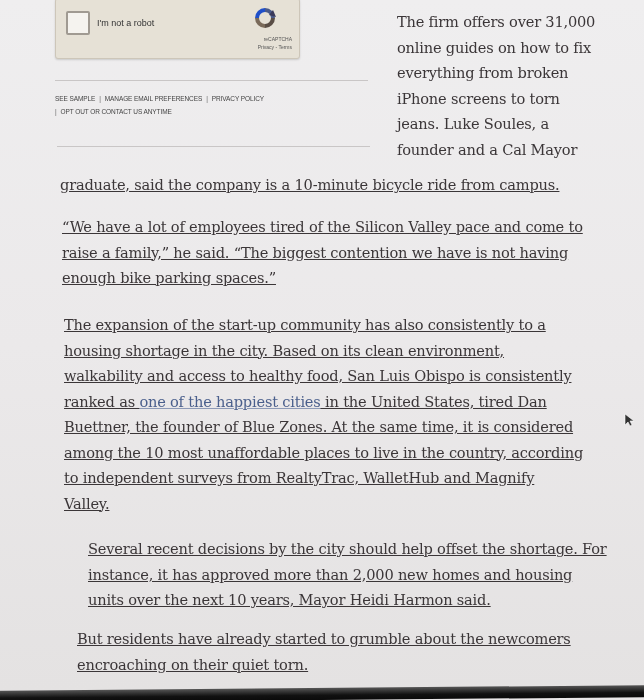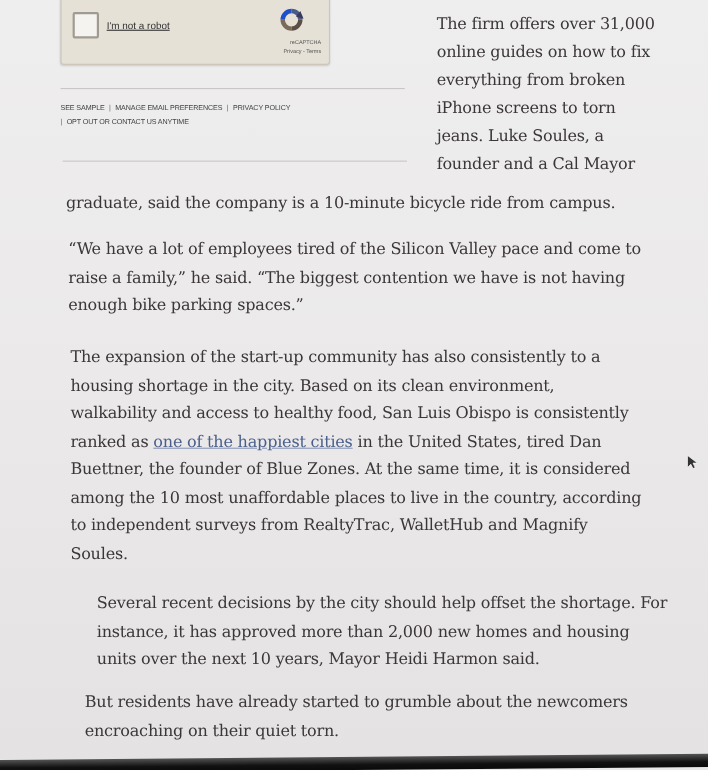--- a/index.html
+++ b/index.html
@@ -25,39 +25,39 @@
       position: absolute; left: 0; top: -2px; width: 243px; height: 59px;
       background: #e6e1d6; border: 1px solid #cdc6b9; border-radius: 3px;
       box-shadow: 0 1px 2px rgba(0,0,0,0.15);
     }
     .recaptcha .checkbox {
       position: absolute; left: 10px; top: 12px; width: 20px; height: 20px;
       background: #f5f3ef; border: 2px solid #a09a92; border-radius: 2px;
     }
     .recaptcha .label {
       position: absolute; left: 41px; top: 19px;
-      font-family: "Liberation Sans", sans-serif; font-size: 9px; color: #333; text-decoration: underline;
+      font-family: "Liberation Sans", sans-serif; font-size: 9px; color: #333;
     }
     .recaptcha .logo { position: absolute; left: 196px; top: 6px; width: 26px; height: 26px; }
     .recaptcha .brand {
       position: absolute; left: 170px; top: 36px; width: 66px; text-align: right;
       font-family: "Liberation Sans", sans-serif; font-size: 5px; color: #555; line-height: 8px;
     }
     .rule { position: absolute; height: 1px; background: #c9c6c6; }
     .links {
       position: absolute; left: 0; top: 92px; width: 320px;
       font-family: "Liberation Sans", sans-serif; font-size: 6.5px; color: #444;
       letter-spacing: -0.1px; line-height: 13px;
     }
     .links span { white-space: nowrap; }
     .sep { margin: 0 4px; color: #666; }
     
     .article-text { font-size: 14.6px; line-height: 25.5px; color: #3b3638; letter-spacing: -0.2px; }
     .float-col { position: absolute; left: 397px; top: 9px; width: 240px; }
-    .para { position: absolute; left: 62px; width: 560px; margin: 0; }
+    .para { position: absolute; left: 62px; width: 560px; margin: 0; text-decoration: underline; }
     .para-line { display: block; white-space: nowrap; }
     a.link { color: #4a5f8c; text-decoration: underline; text-decoration-color: #8d9ab7; }
     .cursor { position: absolute; left: 624px; top: 413px; width: 10px; height: 14px; }
   </style>
 </head>
 <body>
 
 <div class="screen">
 
   <div class="newsletter">
@@ -106,21 +106,21 @@
   </p>
 
   <p class="para article-text" style="left:64px; top:312px;">
     <span class="para-line">The expansion of the start-up community has also consistently to a</span>
     <span class="para-line">housing shortage in the city. Based on its clean environment,</span>
     <span class="para-line">walkability and access to healthy food, San Luis Obispo is consistently</span>
     <span class="para-line"><span>ranked as </span><a class="link">one of the happiest cities</a><span> in the United States, tired Dan</span></span>
     <span class="para-line">Buettner, the founder of Blue Zones. At the same time, it is considered</span>
     <span class="para-line">among the 10 most unaffordable places to live in the country, according</span>
     <span class="para-line">to independent surveys from RealtyTrac, WalletHub and Magnify</span>
-    <span class="para-line">Soules.</span>
+    <span class="para-line">Valley.</span>
   </p>
 
   <p class="para article-text" style="left:88px; top:536px;">
     <span class="para-line">Several recent decisions by the city should help offset the shortage. For</span>
     <span class="para-line">instance, it has approved more than 2,000 new homes and housing</span>
     <span class="para-line">units over the next 10 years, Mayor Heidi Harmon said.</span>
   </p>
 
   <p class="para article-text" style="left:77px; top:626px;">
     <span class="para-line">But residents have already started to grumble about the newcomers</span>

